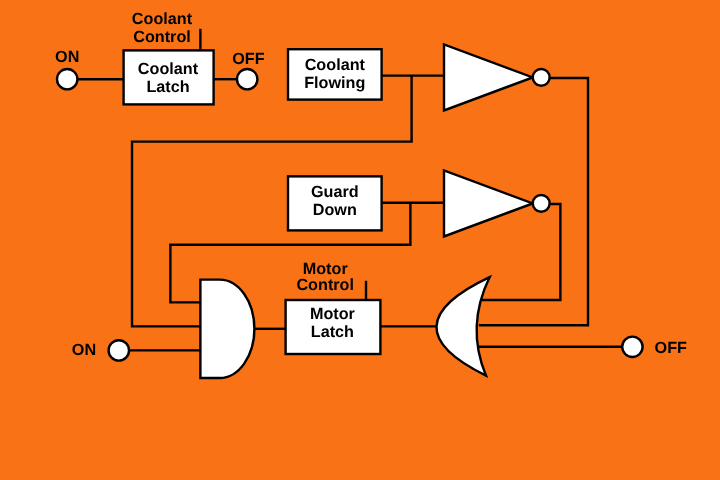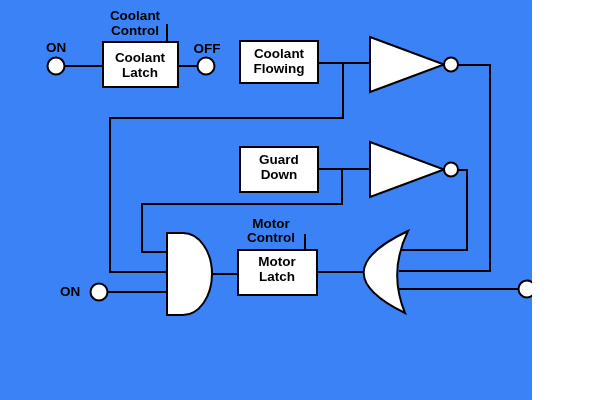--- a/index.html
+++ b/index.html
@@ -1,23 +1,23 @@
 <!DOCTYPE html>
 <html><head>
 <meta charset="utf-8">
 <style>
   html, body {
     margin: 0;
     padding: 0;
     background: #ffffff;
   }
   #stage {
-    width: 532px;
+    width: 600px;
     height: 400px;
-    background: #3b82f6;
+    background: #f97316;
     position: relative;
     overflow: hidden;
   }
   svg {
     display: block;
   }
   .wire {
     stroke: #000000;
     stroke-width: 2;
     fill: none;

